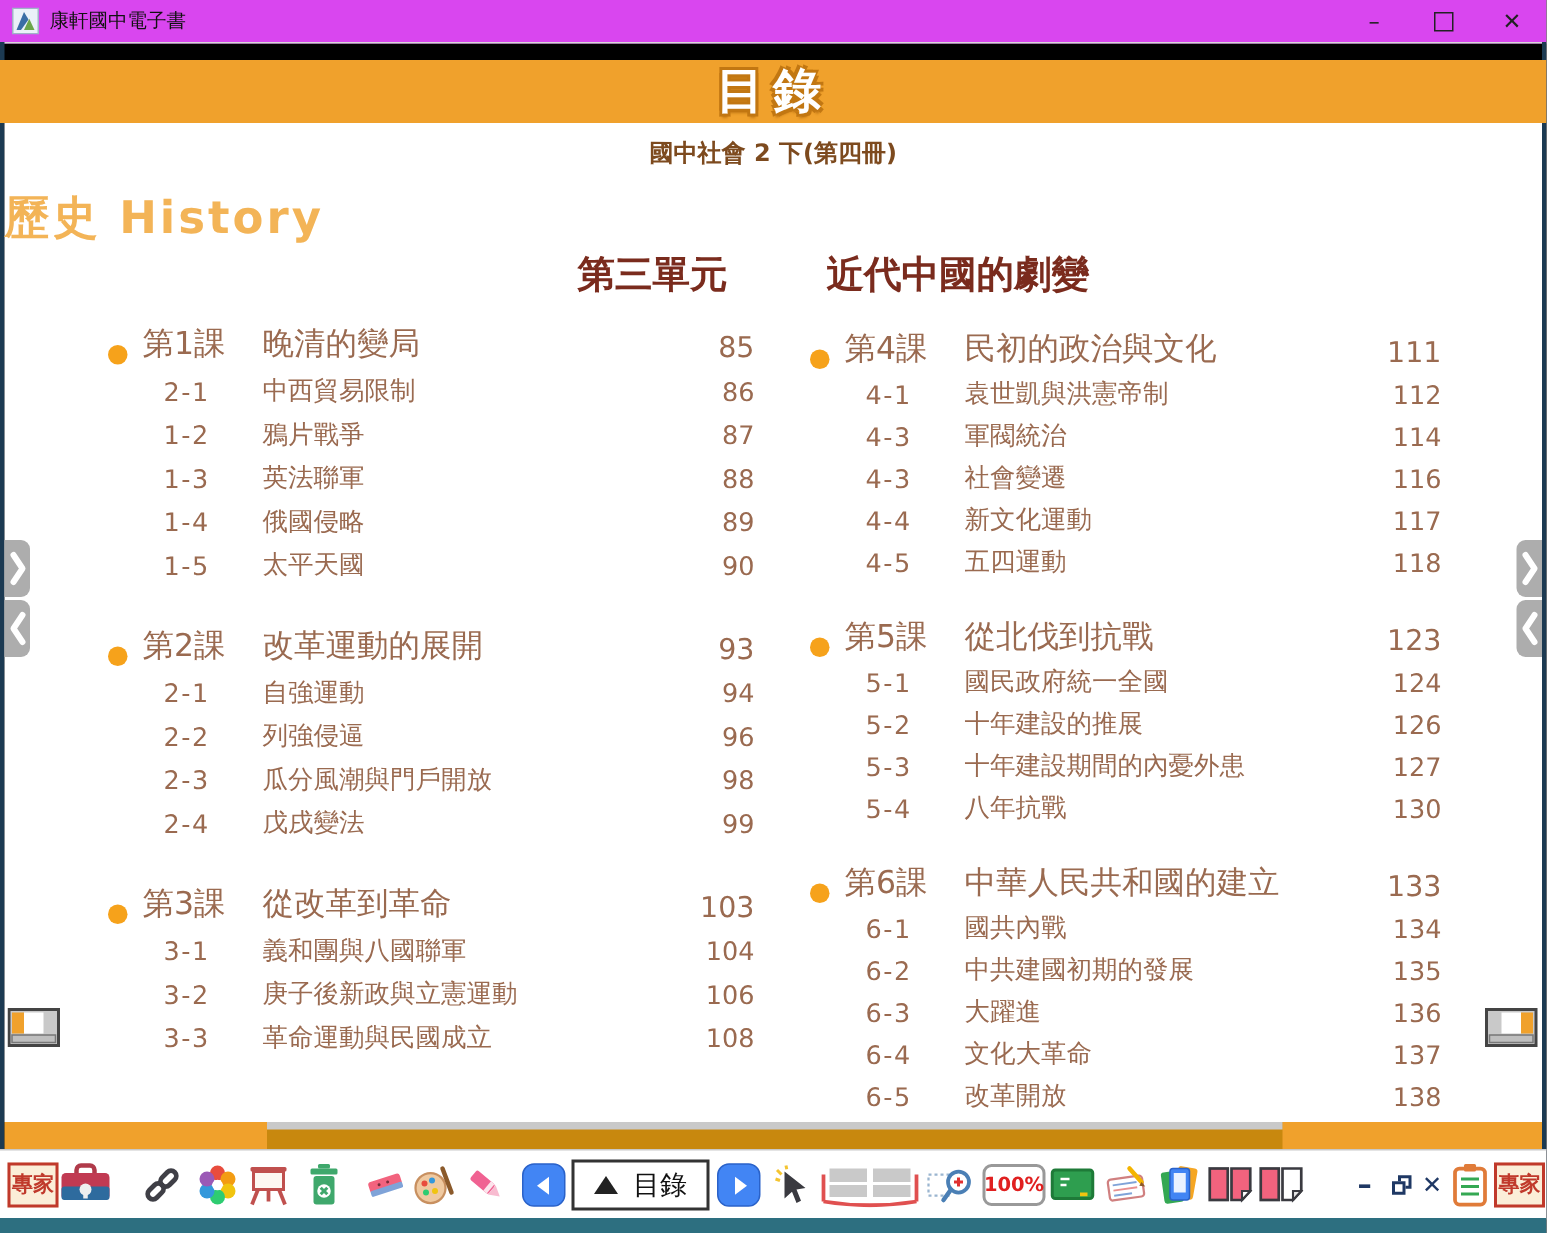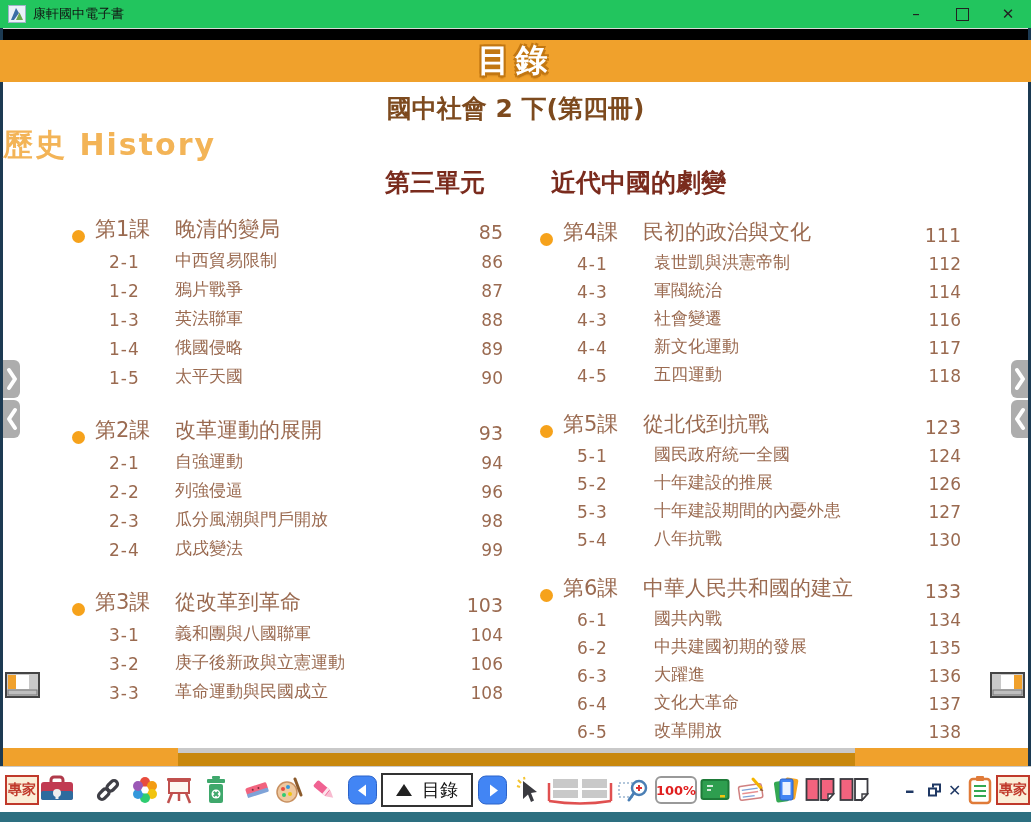--- a/index.html
+++ b/index.html
@@ -2,54 +2,54 @@
 <html><head>
 <meta charset="utf-8">
 <style>
   html,body{margin:0;padding:0;}
   body{
     width:1031px;height:822px;position:relative;overflow:hidden;
     background:#000;font-family:"DejaVu Sans","Liberation Sans",sans-serif;
     -webkit-font-smoothing:antialiased;
   }
   
-  .titlebar{position:absolute;left:0;top:0;width:1031px;height:28px;background:#22c55e;
+  .titlebar{position:absolute;left:0;top:0;width:1031px;height:28px;background:#d946ef;
     display:flex;align-items:center;border-bottom:1px solid #d9d9d9;}
   .app-icon{width:18px;height:18px;margin:0 7px 0 8px;}
   .titlebar-text{font-size:13px;color:#111;}
   .win-controls{position:absolute;right:0;top:0;height:28px;display:flex;align-items:center;}
   .win-btn{width:46px;height:28px;display:flex;align-items:center;justify-content:center;
     color:#222;font-size:15px;cursor:default;}
   .win-max-box{width:11px;height:11px;border:1.5px solid #222;}
   
   .edge-strip{position:absolute;top:28px;width:3px;height:784px;background:#1c3a52;}
   .edge-left{left:0;} .edge-right{right:0;}
   
   .header-banner{position:absolute;left:0;top:40px;width:1031px;height:42px;background:#F0A12C;
     display:flex;align-items:center;justify-content:center;}
   .header-title{font-size:32px;font-weight:bold;color:#fff;letter-spacing:6px;
     text-shadow:-2px -2px 0 #C27712,2px -2px 0 #C27712,-2px 2px 0 #C27712,2px 2px 0 #C27712,0 3px 2px #b86f10;}
   
   .page{position:absolute;left:3px;top:82px;width:1025px;height:666px;background:#fff;}
   .book-title{position:absolute;left:0;top:10px;width:100%;text-align:center;
-    font-size:25px;font-weight:bold;color:#7D4A1E;}
+    font-size:16px;font-weight:bold;color:#7D4A1E;}
   .subject-line{position:absolute;left:0;top:43px;width:100%;text-align:left;
     font-size:30px;font-weight:bold;color:#F3B457;letter-spacing:2px;}
   .unit-line{position:absolute;left:0;top:84px;width:100%;display:flex;justify-content:center;gap:66px;
     font-size:25px;font-weight:bold;color:#7A2B1D;margin-left:40px;}
   
   .toc-col{position:absolute;top:127px;}
   .toc-col.left{left:57px;width:443px;}
   .toc-col.right{left:525px;width:433px;top:130px;}
   .lesson{margin-bottom:22px;}
   .toc-col.right .lesson{margin-bottom:18px;}
   .row{display:flex;align-items:flex-end;color:#9A6A50;}
   .row.chapter{height:34px;font-size:21px;}
   .row.section{height:29px;font-size:17px;}
-  .toc-col.right .row.section{height:28px;gap:11px;}
+  .toc-col.right .row.section{height:28px;}
   .bullet{width:13px;height:13px;border-radius:50%;background:#F6A21B;margin:0 10px 0 12px;flex:none;}
   .ch-label{width:80px;flex:none;}
   .row.section{padding-left:49px;}
   .sec-num{width:66px;flex:none;letter-spacing:1px;}
   .page-num{margin-left:auto;text-align:right;}
   .row.chapter .page-num{font-size:19px;}
   
   .side-nav{position:absolute;top:360px;display:flex;flex-direction:column;gap:2px;z-index:5;}
   .side-nav.left{left:3px;} .side-nav.right{right:3px;}
   .chev-btn{width:17px;height:38px;background:#ADADAD;display:flex;align-items:center;justify-content:center;}

